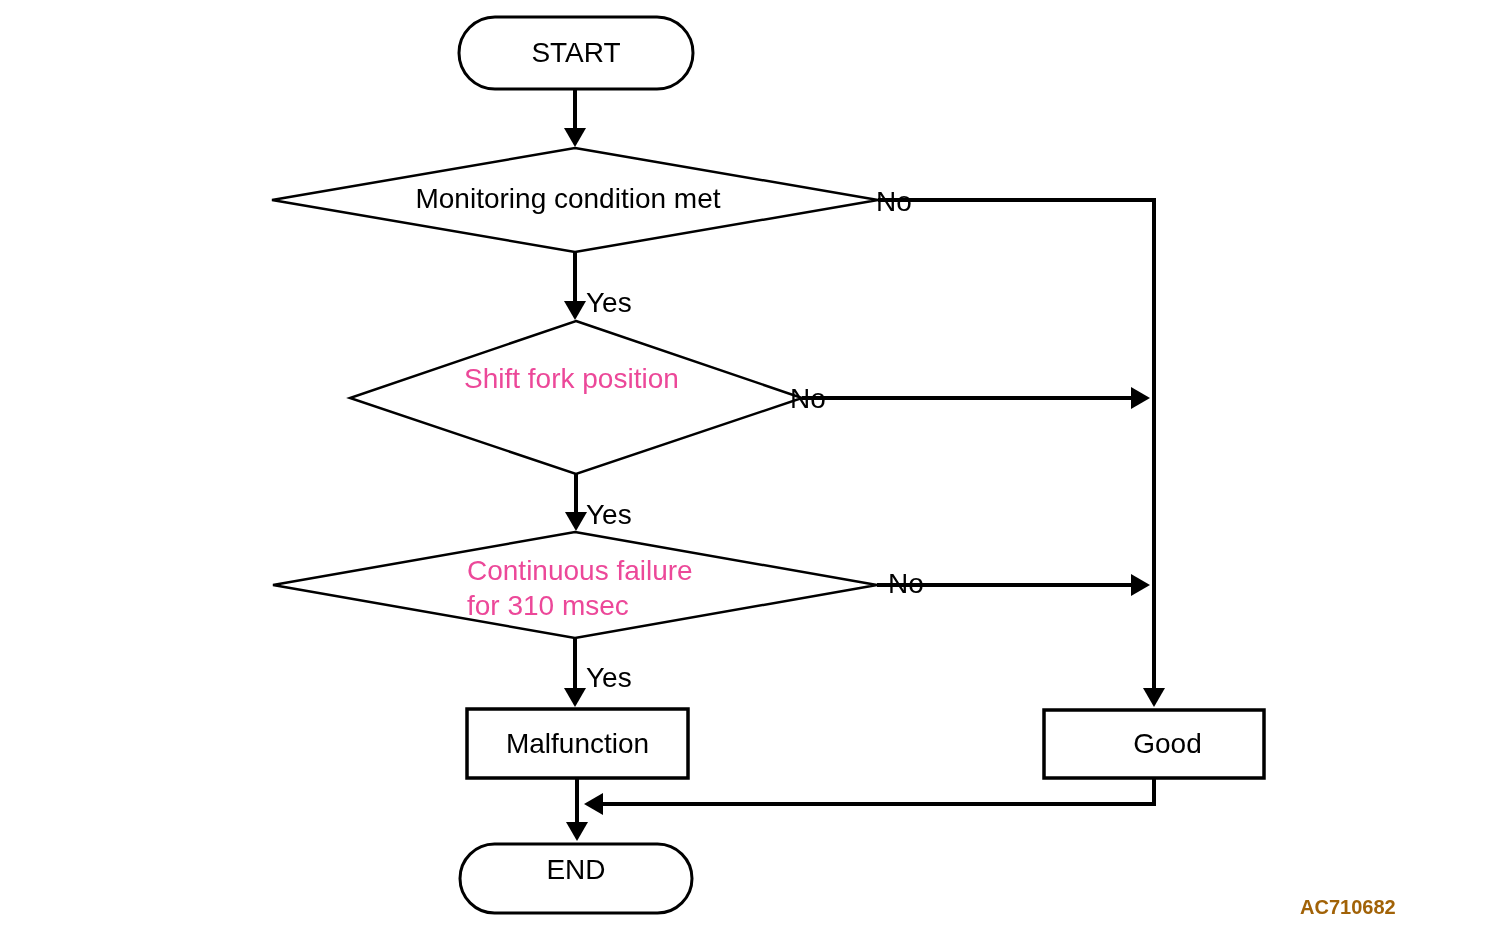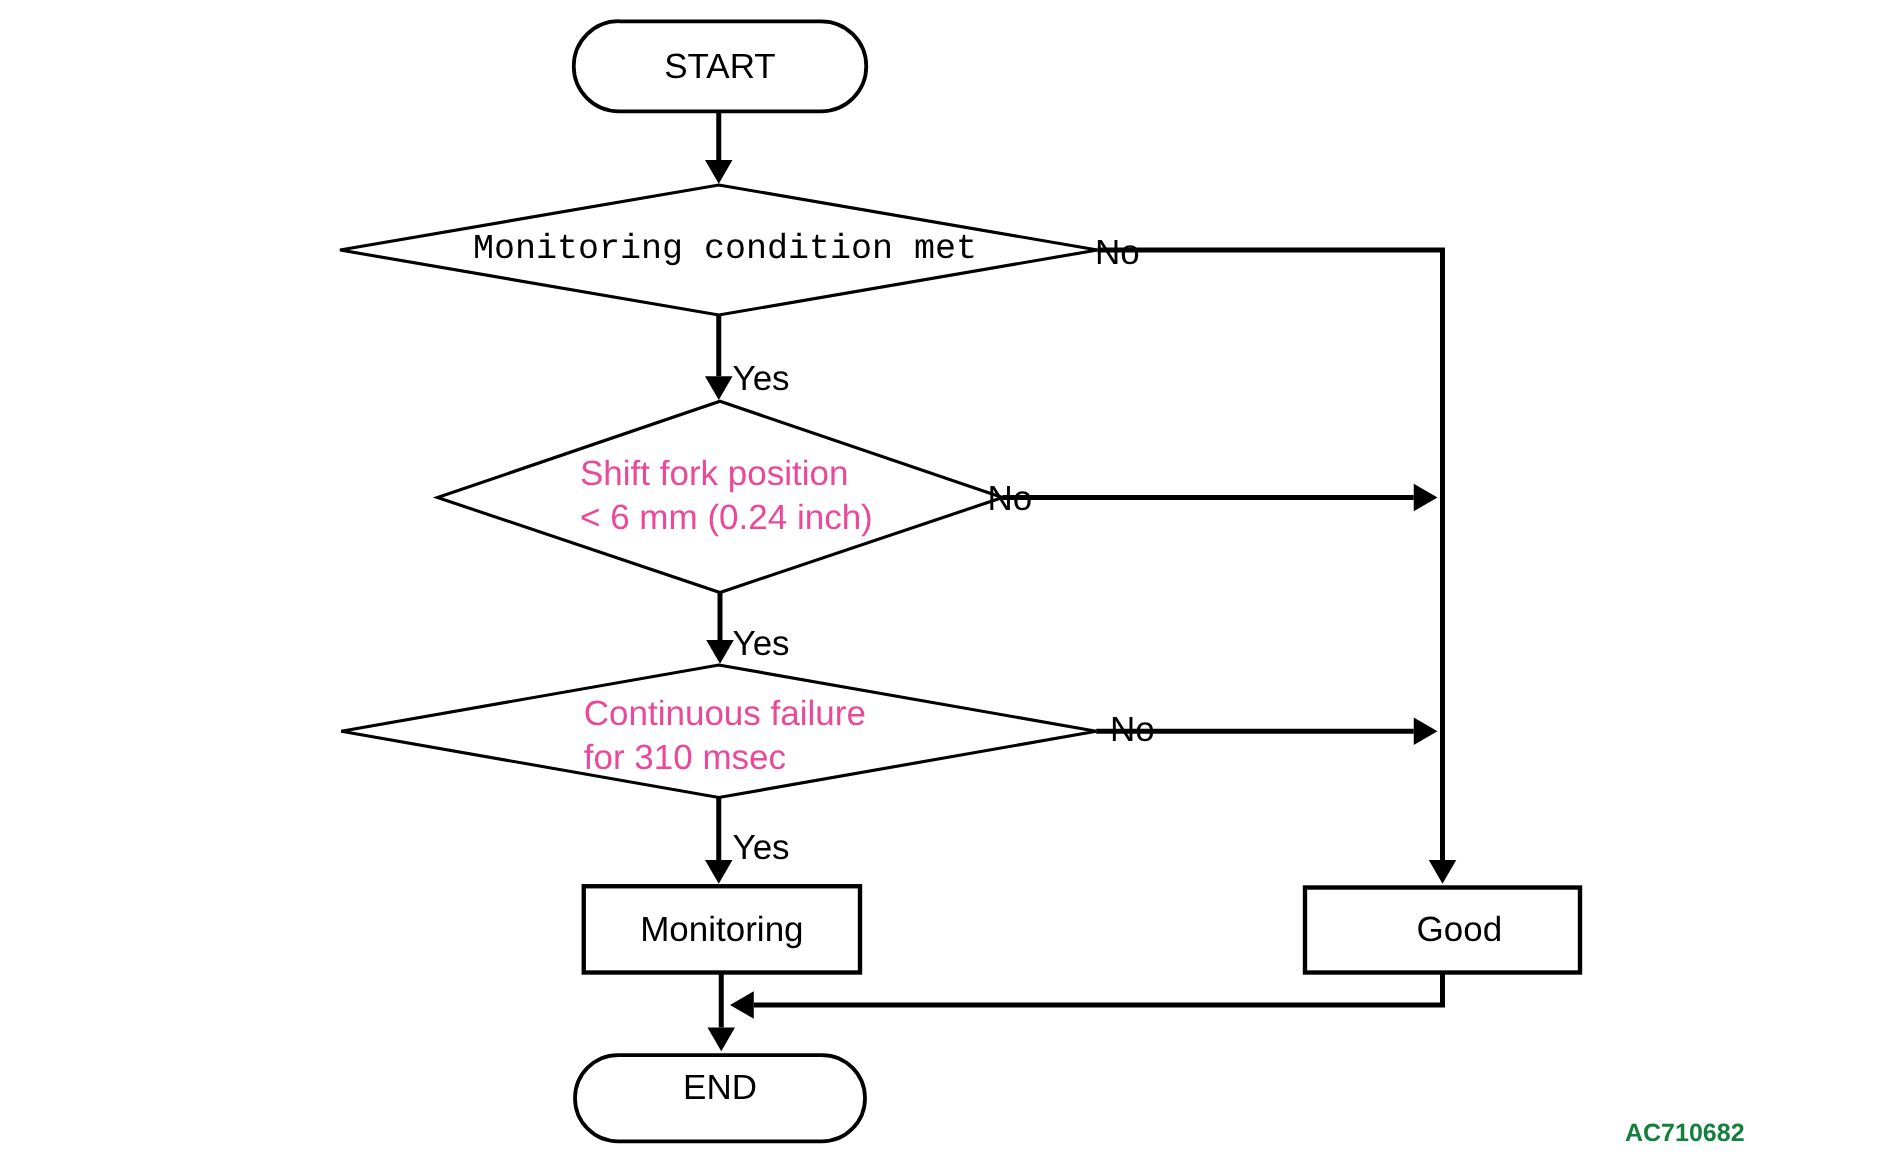--- a/index.html
+++ b/index.html
@@ -49,21 +49,21 @@
     white-space: nowrap;
     text-align: left;
     color: #ec4899;
   }
   .fig-id {
     position: absolute;
     font-size: 20px;
     font-weight: bold;
     line-height: 1;
     white-space: nowrap;
-    color: #15803d;
+    color: #a16207;
   }
 </style>
 </head>
 <body>
 
 <div id="stage">
 
   <svg width="1504" height="934" viewBox="0 0 1504 934">
 
     <path d="M575 89 L575 128" class="shape" stroke-width="4"></path>
@@ -103,33 +103,32 @@
 
     <rect x="467" y="709" width="221" height="69" class="shape" stroke-width="3.5"></rect>
 
     <rect x="1044" y="710" width="220" height="68" class="shape" stroke-width="3.5"></rect>
 
     <rect x="460" y="844" width="232" height="69" rx="34.5" ry="34.5" class="shape" stroke-width="3"></rect>
   </svg>
 
   <div class="lbl-center" style="left:459px; top:17px; width:234px; height:72px;">START</div>
 
-  <div class="lbl-center" style="left:276px; top:183px; width:608px; height:32px;font-family:Liberation Mono, monospace;">Monitoring condition met</div>
+  <div class="lbl-center" style="left:264px; top:183px; width:608px; height:32px;">Monitoring condition met</div>
 
   <div class="lbl-block" style="left:464px; top:361px;">
     <div>Shift fork position</div>
-    <div>&lt; 6 mm (0.24 inch)</div>
   </div>
 
   <div class="lbl-block" style="left:467px; top:553px;">
     <div>Continuous failure</div>
     <div>for 310 msec</div>
   </div>
 
-  <div class="lbl-center" style="left:467px; top:709px; width:221px; height:69px;">Monitoring</div>
+  <div class="lbl-center" style="left:467px; top:709px; width:221px; height:69px;">Malfunction</div>
 
   <div class="lbl-center" style="left:1044px; top:710px; width:247px; height:68px;">Good</div>
 
   <div class="lbl-center" style="left:460px; top:844px; width:232px; height:51px;">END</div>
 
   <div class="lbl" style="left:876px; top:164px;">No</div>
   <div class="lbl" style="left:586px; top:265px;">Yes</div>
 
   <div class="lbl" style="left:790px; top:361px;">No</div>
   <div class="lbl" style="left:586px; top:477px;">Yes</div>

